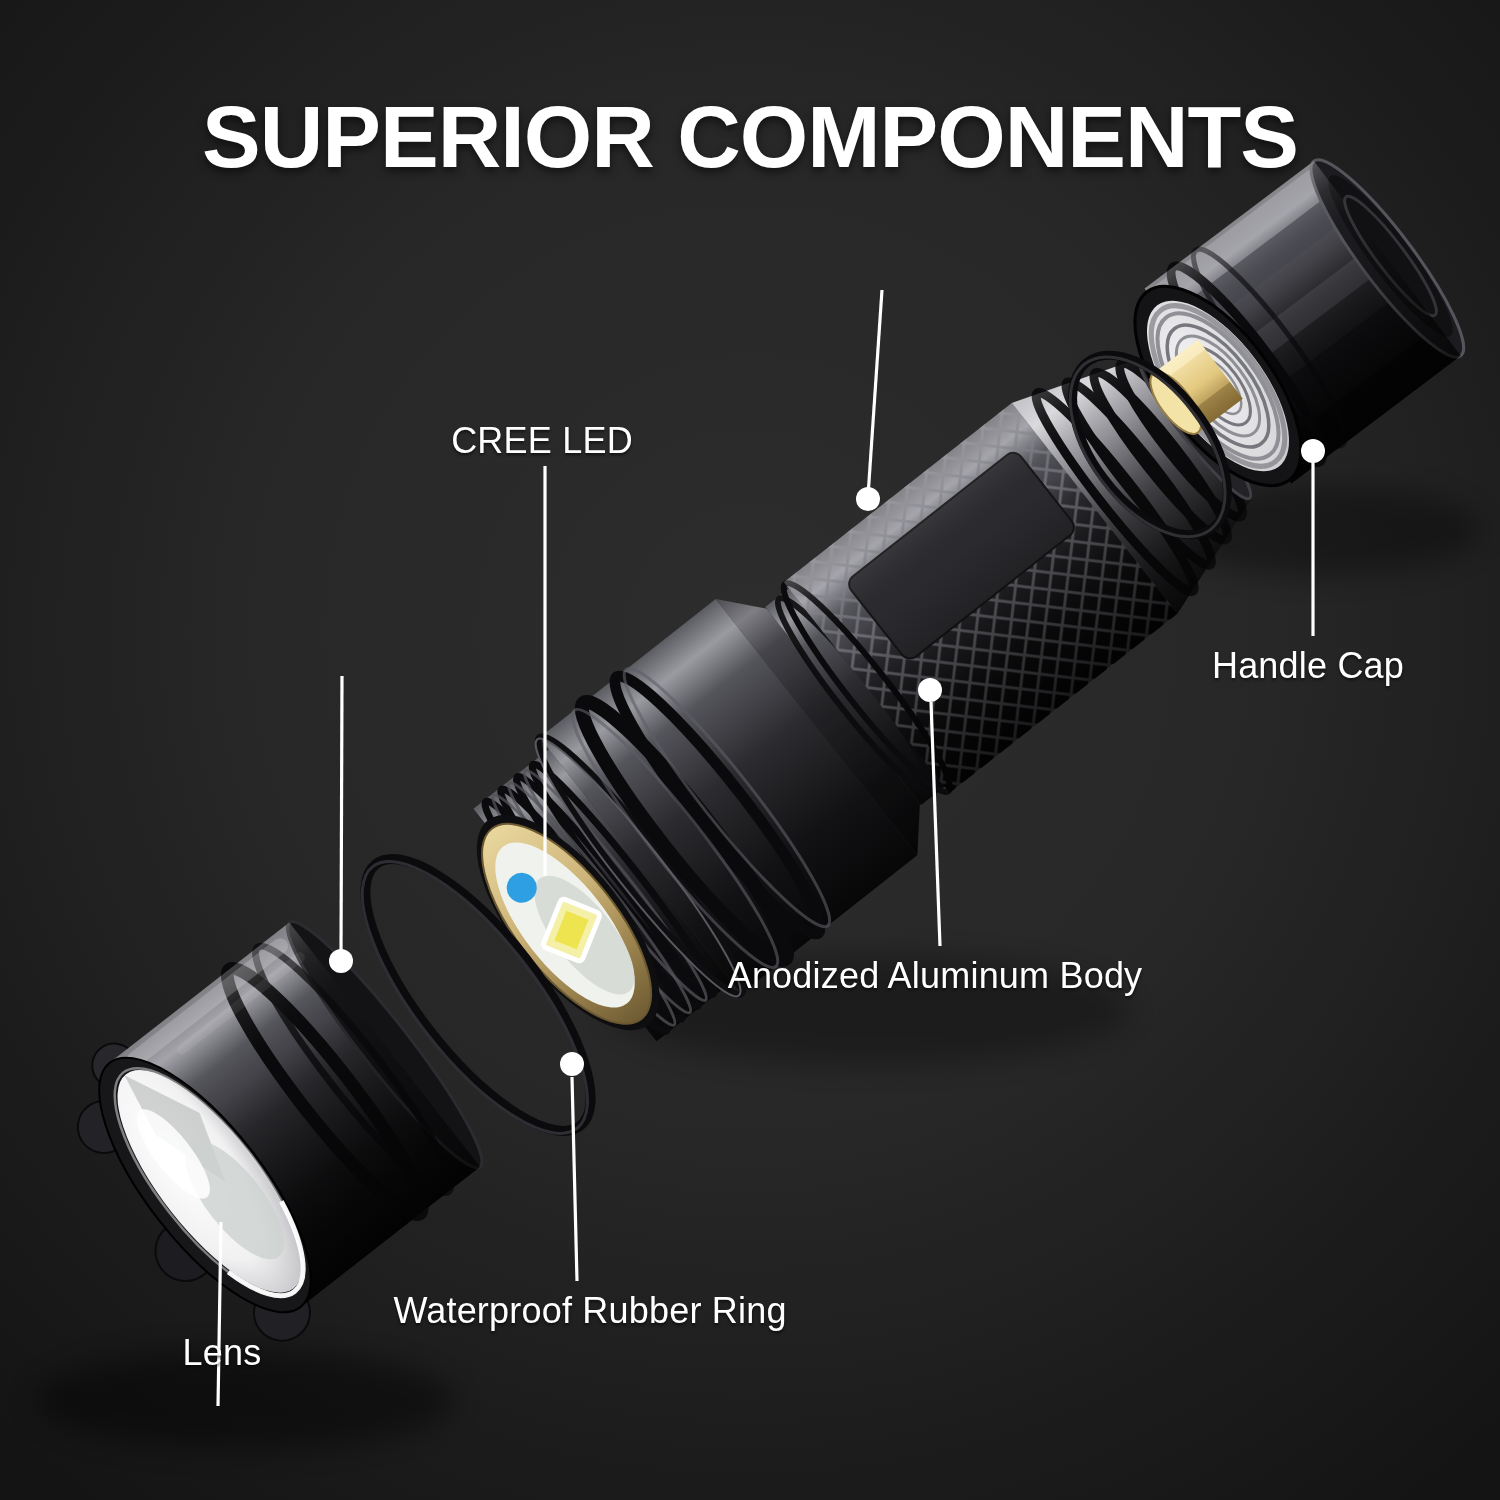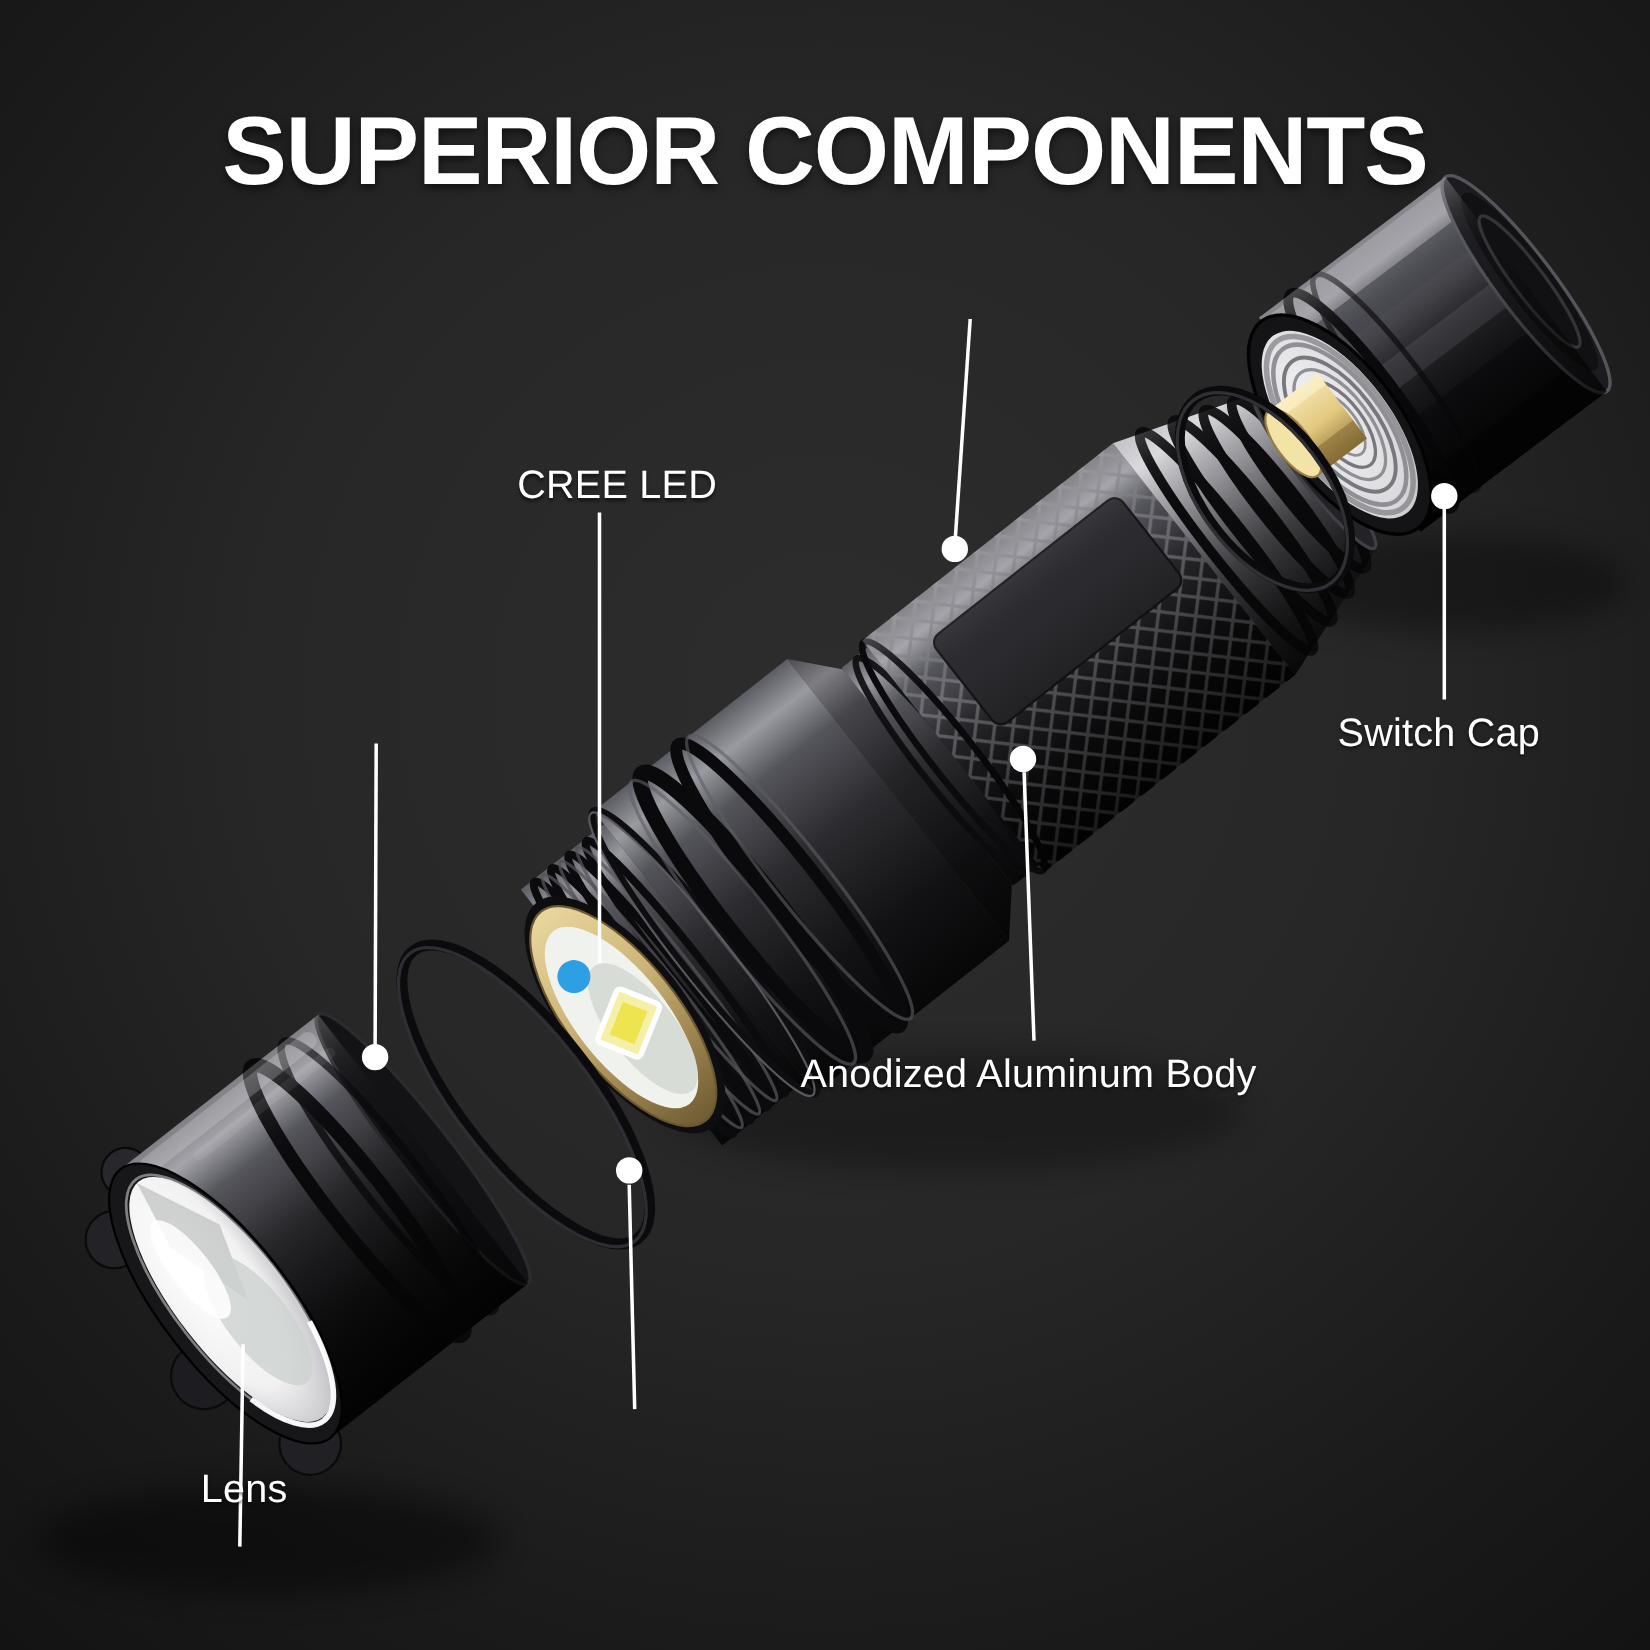--- a/index.html
+++ b/index.html
@@ -215,17 +215,18 @@
         <circle cx="572" cy="1064" r="12" fill="#ffffff" stroke="none"></circle>
       </g>
       <g>
         <line x1="221" y1="1222" x2="218" y2="1406"></line>
       </g>
     </g>
   </svg>
 
   <div class="title">SUPERIOR COMPONENTS</div>
 
-  <div class="callout-label" style="left:561px;top:420px">CREE LED</div>
-  <div class="callout-label" style="left:1308px;top:645px">Switch Cap</div>
+  <div class="callout-label" style="left:542px;top:420px">CREE LED</div>
+  <div class="callout-label" style="left:1308px;top:645px">Handle Cap</div>
   <div class="callout-label" style="left:935px;top:955px">Anodized Aluminum Body</div>
+  <div class="callout-label" style="left:590px;top:1290px">Waterproof Rubber Ring</div>
   <div class="callout-label" style="left:222px;top:1332px">Lens</div>
 </div>
 
 </body></html>

